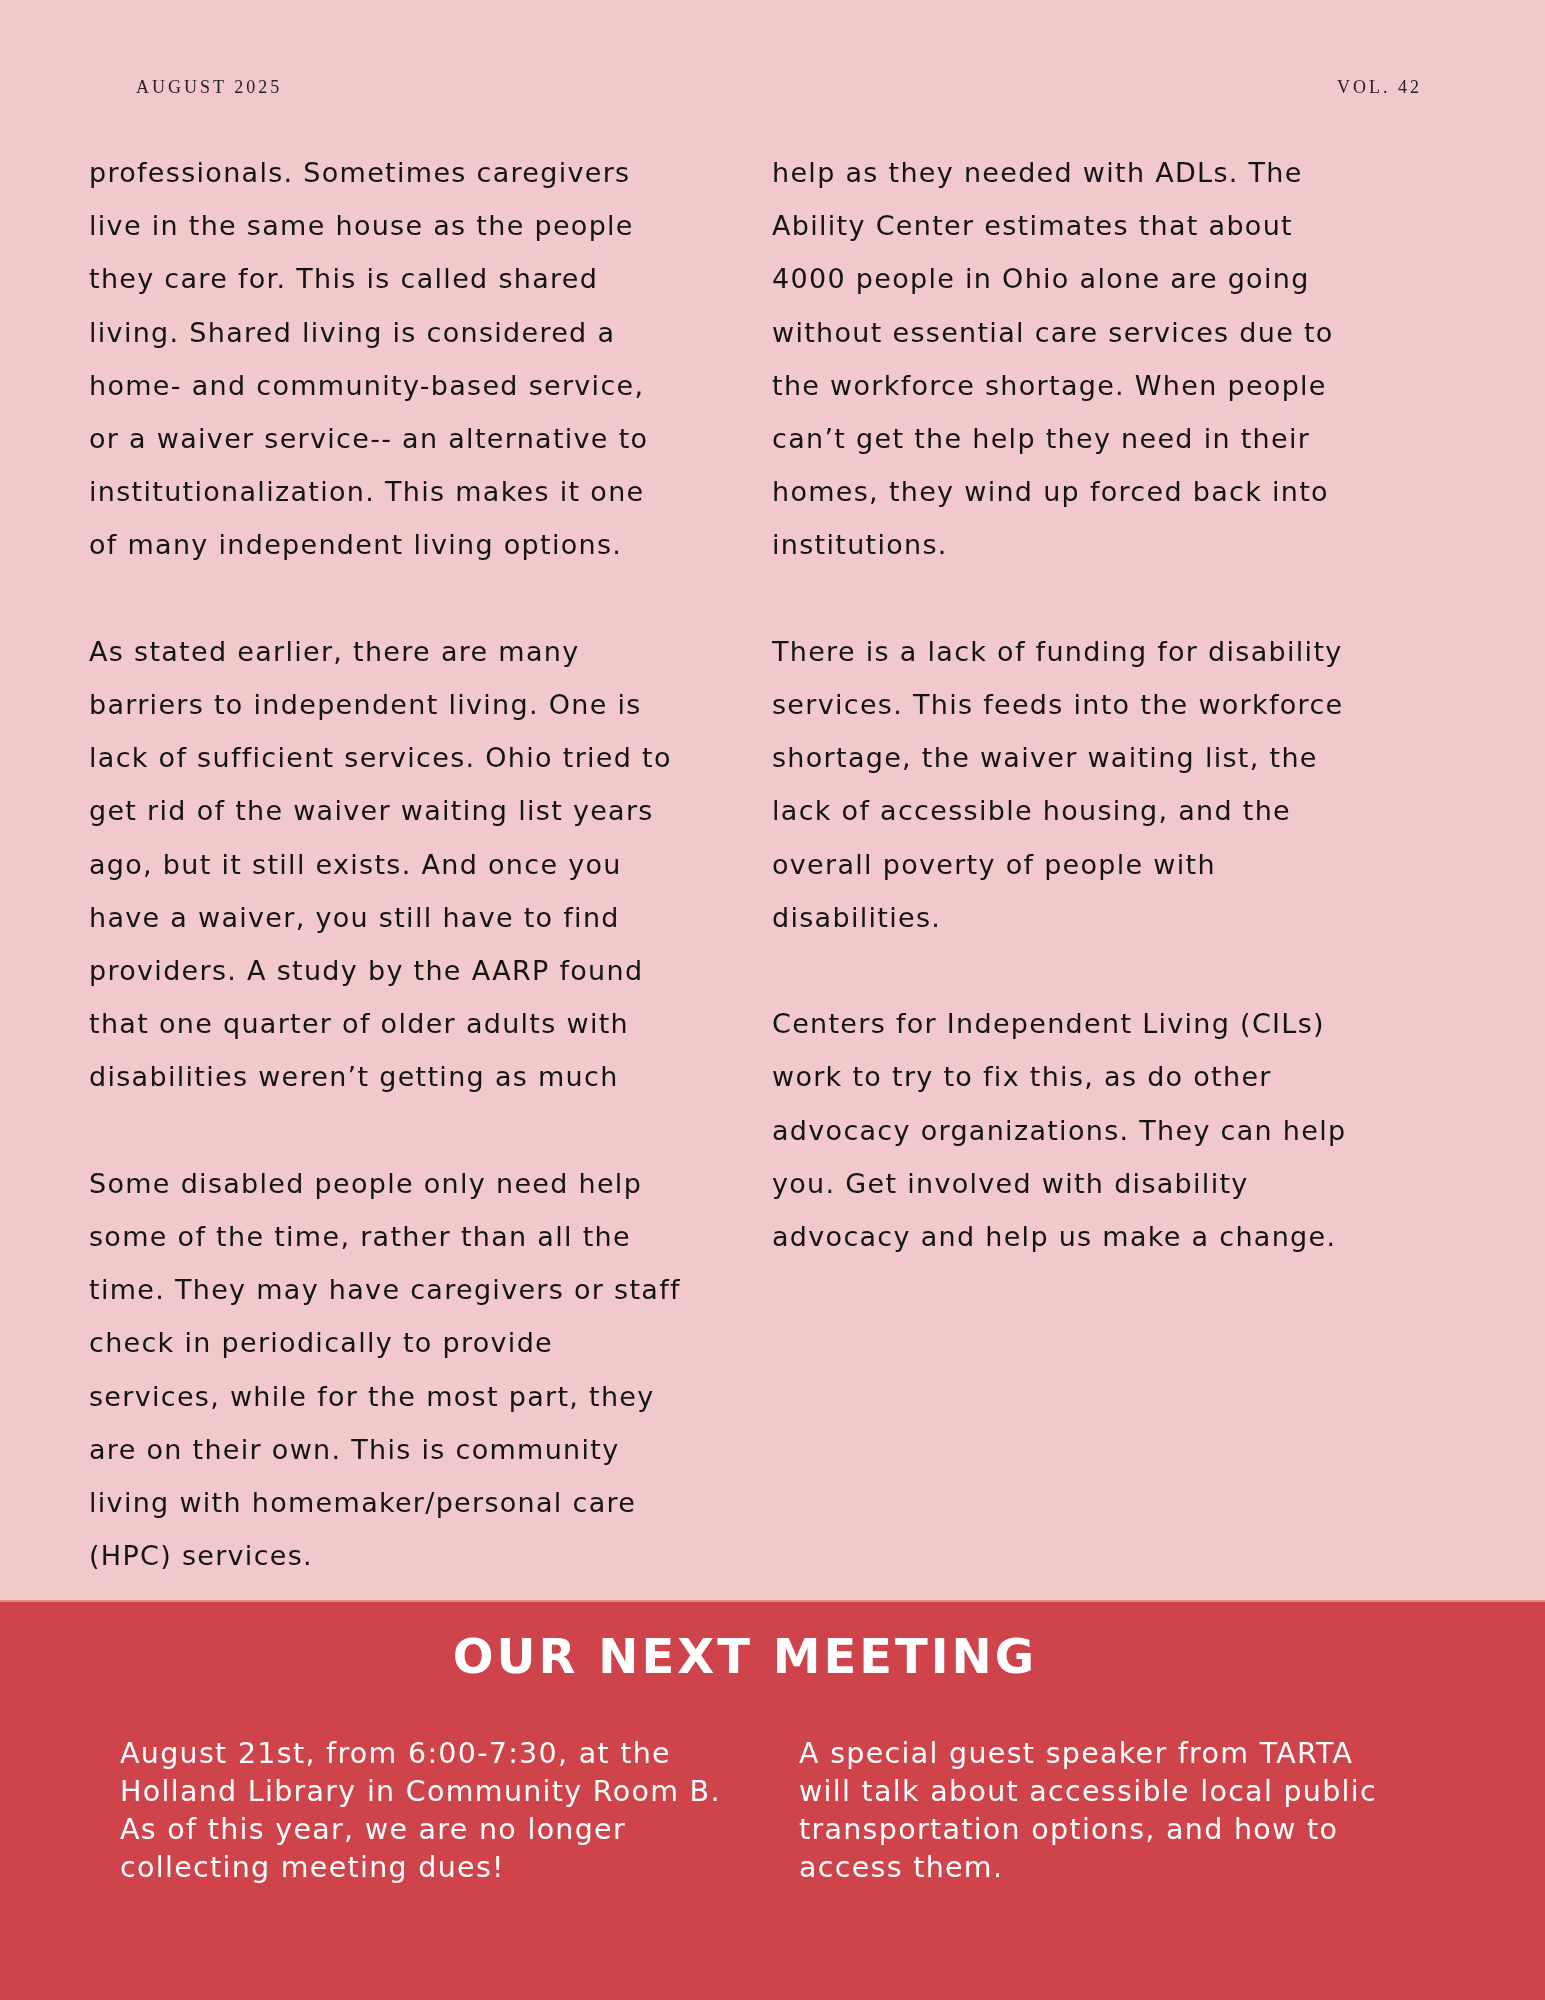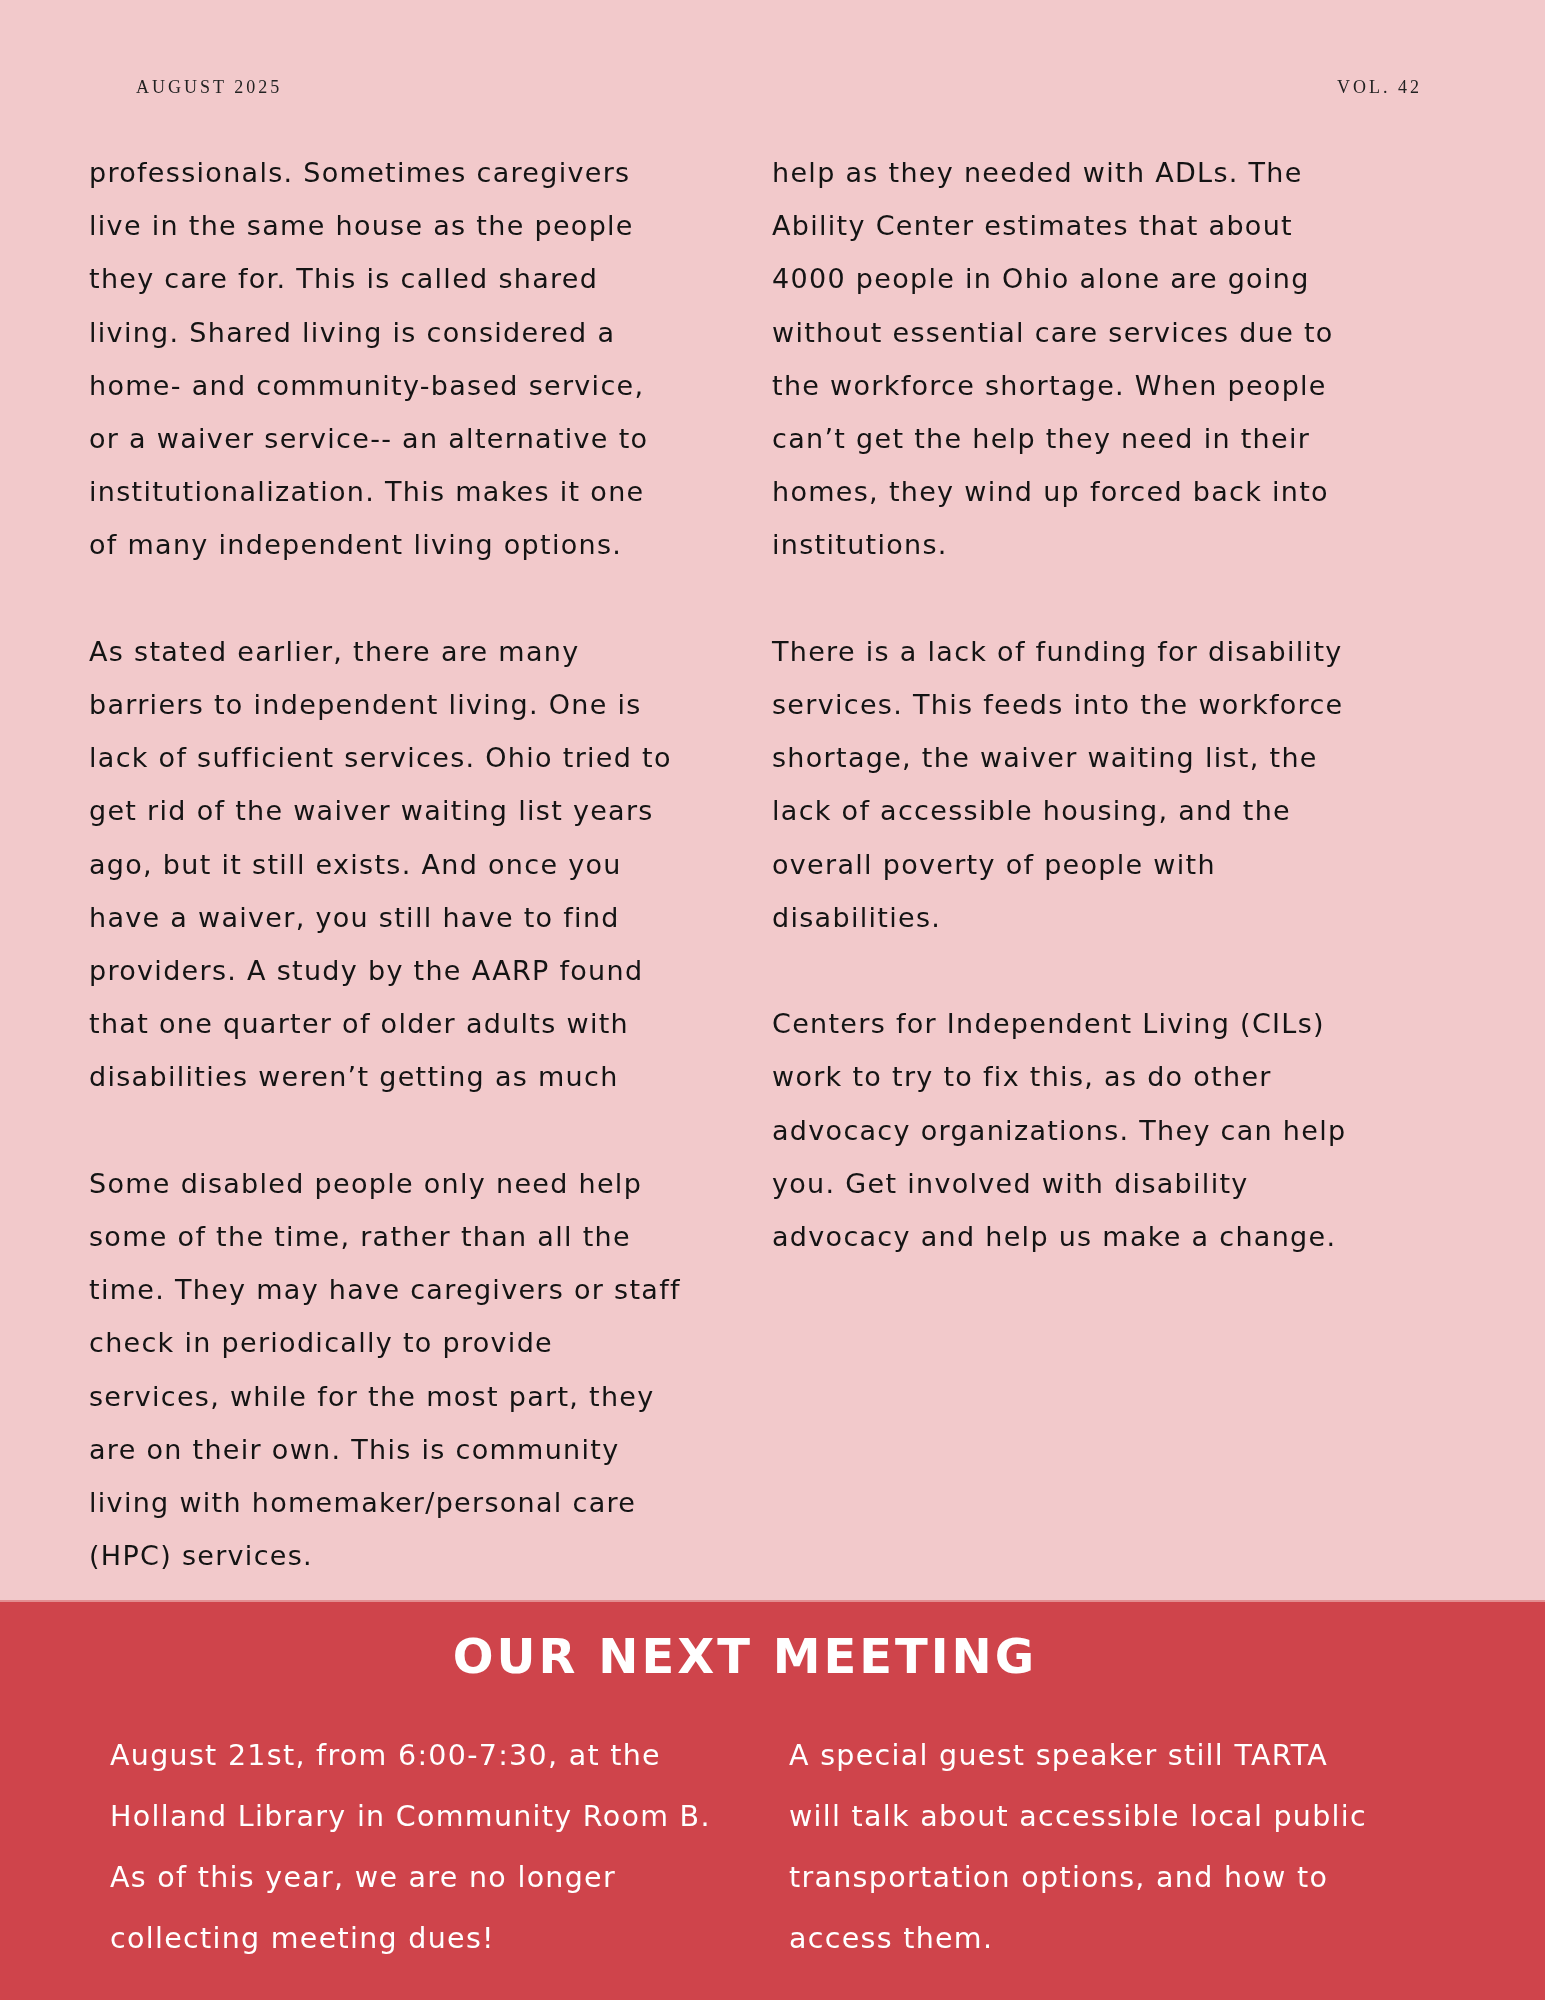--- a/index.html
+++ b/index.html
@@ -63,25 +63,25 @@
       font-weight: bold;
       font-size: 48px;
       letter-spacing: 3px;
       color: #ffffff;
     }
     .meeting-col {
       position: absolute;
       top: 117px;
       width: 650px;
       font-size: 28.5px;
-      line-height: 61px;
+      line-height: 38px;
       letter-spacing: 1.3px;
       color: #ffffff;
       white-space: pre-line;
-      margin: 6px;
+      margin: 16px;
     }
     .meeting-col-left { left: 104px; }
     .meeting-col-right { left: 783px; }
   </style>
 </head>
 <body>
 
 <div class="header-left">AUGUST 2025</div>
 <div class="header-right">VOL. 42</div>
 
@@ -134,17 +134,17 @@
 you. Get involved with disability
 advocacy and help us make a change.</p>
 </div>
 
 <section class="meeting">
   <div class="meeting-title">OUR NEXT MEETING</div>
   <p class="meeting-col meeting-col-left">August 21st, from 6:00-7:30, at the
 Holland Library in Community Room B.
 As of this year, we are no longer
 collecting meeting dues!</p>
-  <p class="meeting-col meeting-col-right">A special guest speaker still TARTA
+  <p class="meeting-col meeting-col-right">A special guest speaker from TARTA
 will talk about accessible local public
 transportation options, and how to
 access them.</p>
 </section>
 
 </body></html>

